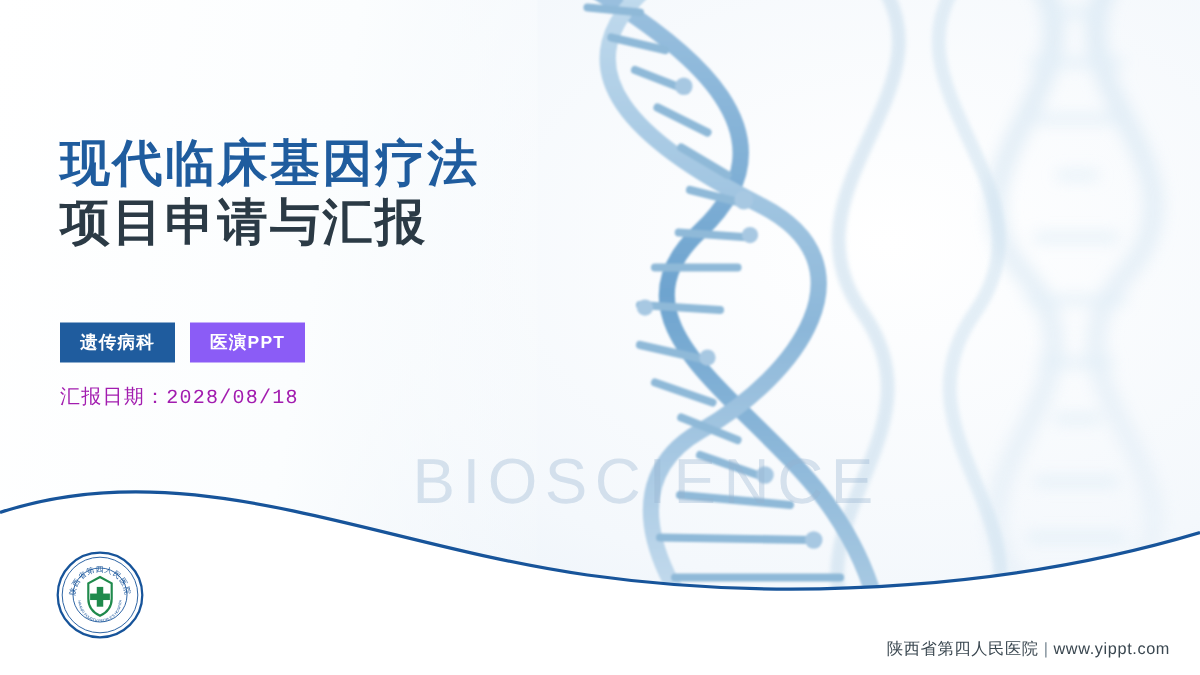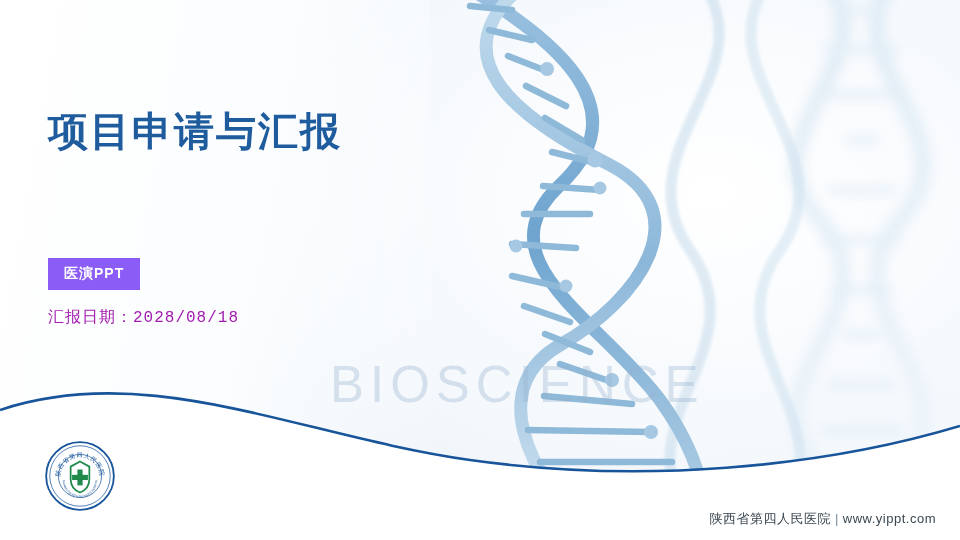--- a/index.html
+++ b/index.html
@@ -172,24 +172,26 @@
   </svg>
 
   <div class="watermark">BIOSCIENCE</div>
 
   <svg class="wave" viewBox="0 0 960 200" preserveAspectRatio="none">
     <path d="M0,70 C150,20 300,96 470,120 C640,144 820,128 960,86 L960,200 L0,200 Z" fill="#ffffff"></path>
     <path d="M0,70 C150,20 300,96 470,120 C640,144 820,128 960,86" fill="none" stroke="#17549a" stroke-width="2.6"></path>
   </svg>
 
   <div class="title-wrap">
-    <div class="title-line1">项目申请与汇报</div>
+    <div class="title-line1">现代临床基因疗法</div>
+    <div class="title-line2">项目申请与汇报</div>
   </div>
 
   <div class="tags">
+    <div class="tag">遗传病科</div>
     <div class="tag alt">医演PPT</div>
   </div>
 
   <div class="date">汇报日期：2028/08/18</div>
 
   <svg class="logo" viewBox="0 0 100 100">
     <circle cx="50" cy="50" r="47" fill="none" stroke="#17549a" stroke-width="2.5"></circle>
     <circle cx="50" cy="50" r="42" fill="none" stroke="#17549a" stroke-width="1"></circle>
     <circle cx="50" cy="50" r="30" fill="#ffffff" stroke="#17549a" stroke-width="1"></circle>
     <path d="M50 30 L63 37 L63 54 C63 64 57 70 50 73 C43 70 37 64 37 54 L37 37 Z" fill="none" stroke="#1f8a4c" stroke-width="2.4"></path>

